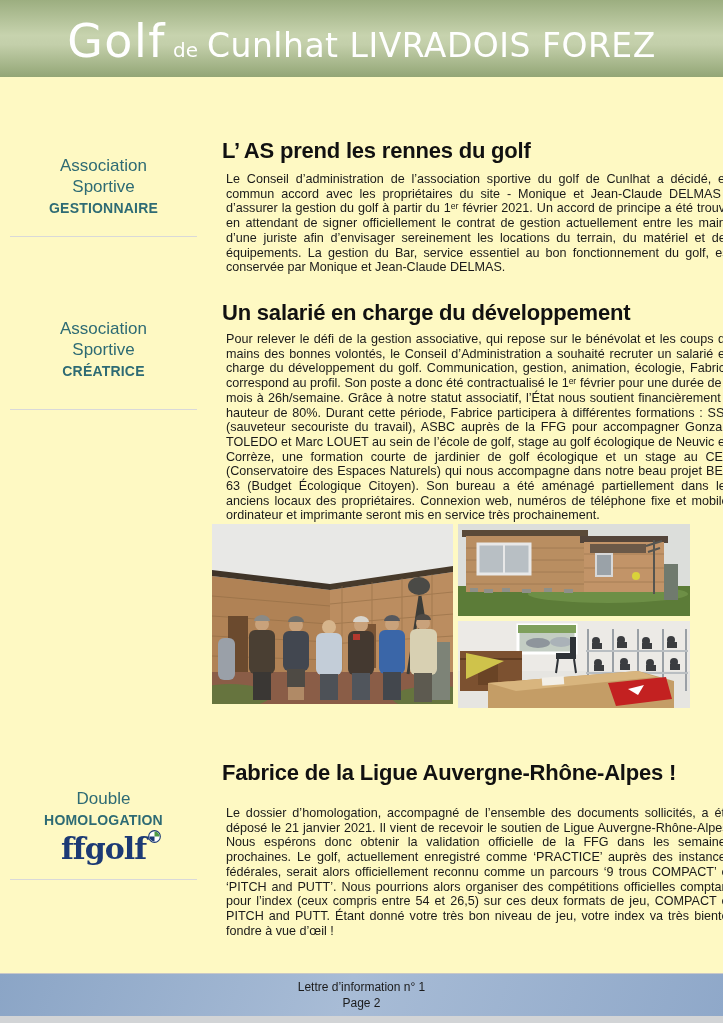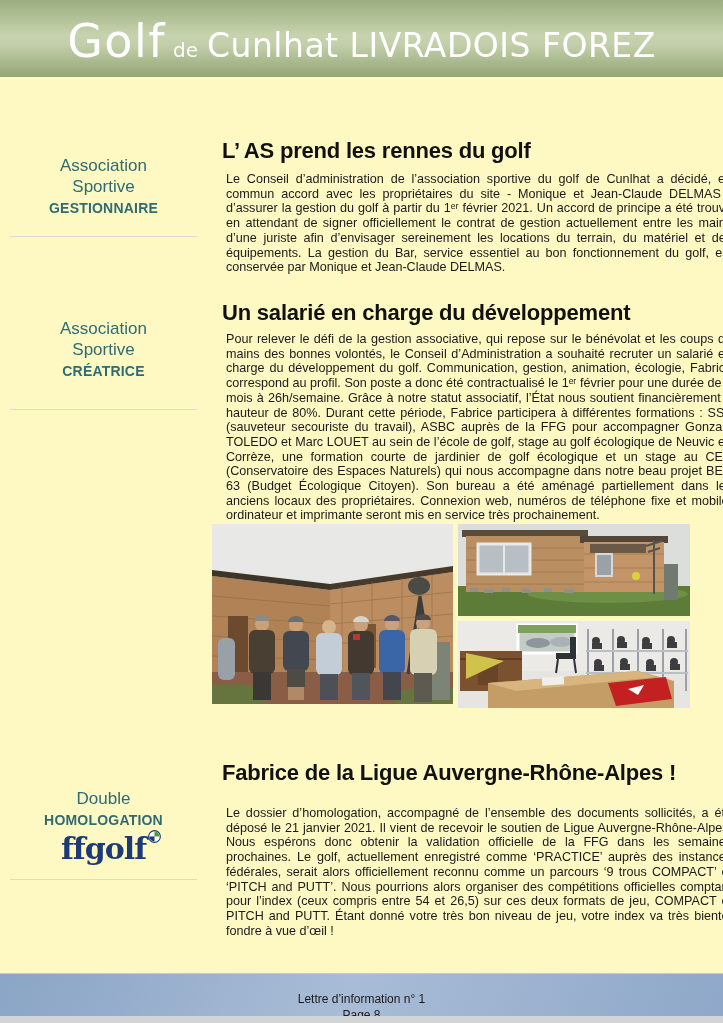--- a/index.html
+++ b/index.html
@@ -46,21 +46,21 @@
   
   .photos { position:absolute; left:212px; top:524px; display:flex; gap:5px; }
   .photo-col { display:flex; flex-direction:column; gap:5px; }
   .photos svg { display:block; }
 
   
   .footer {
     position:absolute; left:0; top:973px; width:723px; height:43px;
     background:linear-gradient(110deg,#8ba5c6 0%,#a8bcd6 48%,#8fa8c9 100%);
     border-top:1px solid #c8c8c8; box-sizing:border-box;
-    text-align:center; font-size:12px; line-height:16px; color:#1b1b1b; padding-top:17px;
+    text-align:center; font-size:12px; line-height:16px; color:#1b1b1b; padding-top:5px;
   }
   .bottom-strip { position:absolute; left:0; top:1016px; width:723px; height:7px; background:#d2d4d6; }
 </style>
 </head>
 <body>
 
 <div class="page">
 
   <header class="masthead">
     <span class="t-golf">Golf</span>
@@ -248,17 +248,17 @@
       </svg>
     </span>
   </aside>
   <div class="divider" style="top:879px"></div>
 
   <h1 class="head" style="top:748px">Fabrice de la Ligue Auvergne-Rhône-Alpes !</h1>
   <p class="bodytext" style="top:790px">Le dossier d’homologation, accompagné de l’ensemble des documents sollicités, a été déposé le 21 janvier 2021. Il vient de recevoir le soutien de Ligue Auvergne-Rhône-Alpes. Nous espérons donc obtenir la validation officielle de la FFG dans les semaines prochaines. Le golf, actuellement enregistré comme ‘PRACTICE’ auprès des instances fédérales, serait alors officiellement reconnu comme un parcours ‘9 trous COMPACT’ et ‘PITCH and PUTT’. Nous pourrions alors organiser des compétitions officielles comptant pour l’index (ceux compris entre 54 et 26,5) sur ces deux formats de jeu, COMPACT et PITCH and PUTT. Étant donné votre très bon niveau de jeu, votre index va très bientôt fondre à vue d’œil !</p>
 
   <footer class="footer">
     <div>Lettre d’information n° 1</div>
-    <div>Page 8</div>
+    <div>Page 2</div>
   </footer>
   <div class="bottom-strip"></div>
 
 </div>
 
 </body></html>

